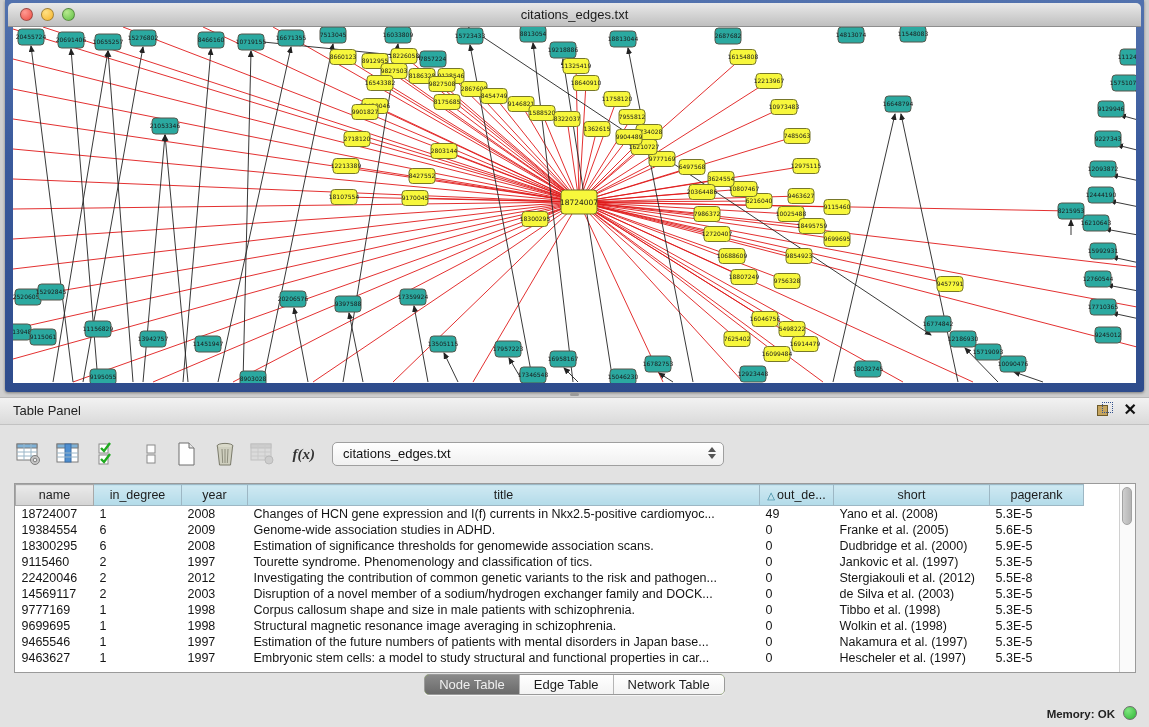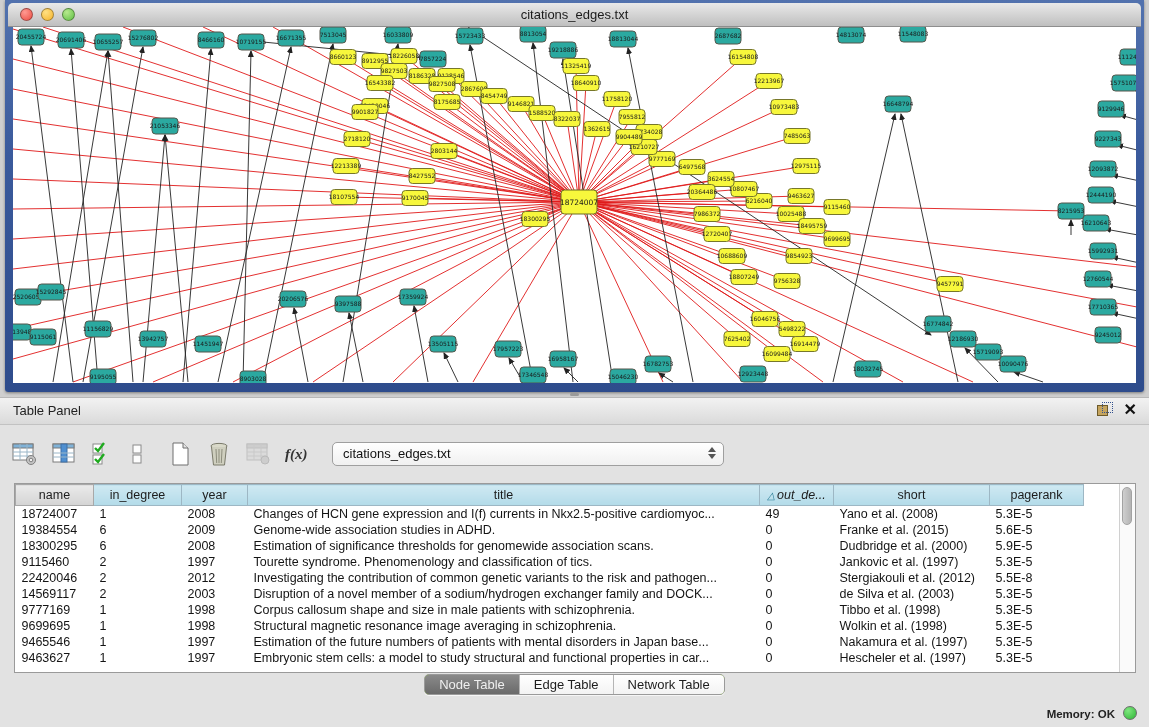--- a/index.html
+++ b/index.html
@@ -28,21 +28,21 @@
   .panel-header{position:absolute;left:0;top:0;width:100%;height:26px;
     background:linear-gradient(180deg,#f2f2f2,#dadada);border-top:1px solid #b8b8b8;border-bottom:1px solid #c2c2c2;}
   .panel-title{position:absolute;left:13px;top:5px;font-size:13px;color:#222;}
   .panel-controls{position:absolute;right:12px;top:4px;display:flex;gap:12px;align-items:center;}
   .float-icon{position:relative;width:15px;height:15px;}
   .float-icon .back{position:absolute;left:0;top:3px;width:9px;height:9px;background:#c5a45e;border:1px solid #6d5a2a;}
   .float-icon .front{position:absolute;left:5px;top:0;width:9px;height:9px;background:transparent;border:1px dotted #33518f;}
   .close-x{font-size:16px;font-weight:bold;color:#111;line-height:15px;cursor:default;}
 
   .toolbar{position:absolute;left:12px;top:40px;height:34px;display:flex;align-items:center;gap:9px;}
-  .tbtn{width:30px;height:30px;display:flex;align-items:center;justify-content:flex-start;}
+  .tbtn{width:30px;height:30px;display:flex;align-items:center;justify-content:flex-end;}
   .fx{font-family:"Liberation Serif",serif;font-style:italic;font-weight:bold;font-size:15px;color:#333;}
   .net-select{position:relative;box-sizing:border-box;width:392px;height:24px;margin-left:8px;
     background:linear-gradient(180deg,#ffffff,#f0f0f0);border:1px solid #9f9f9f;border-radius:5px;
     font-size:13px;color:#111;line-height:22px;padding-left:10px;}
   .stepper{position:absolute;right:7px;top:4px;display:flex;flex-direction:column;gap:2px;}
   .stepper i{display:block;width:0;height:0;border-left:4px solid transparent;border-right:4px solid transparent;}
   .stepper .up{border-bottom:5px solid #555;}
   .stepper .dn{border-top:5px solid #555;}
 
   .table-wrap{position:absolute;left:14px;top:86px;width:1122px;height:190px;background:#fff;
@@ -779,21 +779,21 @@
     </div>
 
     <div class="table-wrap">
       <table class="grid">
         <thead>
             <tr id="thead-row">
               <th class="key" style="width: 78px;">name</th>
               <th style="width: 88px;">in_degree</th>
               <th style="width: 66px;">year</th>
               <th style="width: 512px;">title</th>
-              <th style="width: 74px; font-style: italic;"><span class="sort-tri">△</span>out_de...</th>
+              <th style="width: 74px;"><span class="sort-tri">△</span>out_de...</th>
               <th style="width: 156px;">short</th>
               <th style="width: 94px;">pagerank</th>
               <th style="width: 39px; background: rgb(255, 255, 255); border: none;"></th>
             </tr>
           </thead>
         <tbody id="tbody">
             <tr>
               <td>18724007</td>
               <td>1</td>
               <td>2008</td>
@@ -802,21 +802,21 @@
               <td>Yano et al. (2008)</td>
               <td>5.3E-5</td>
               <td></td>
             </tr>
             <tr>
               <td>19384554</td>
               <td>6</td>
               <td>2009</td>
               <td>Genome-wide association studies in ADHD.</td>
               <td>0</td>
-              <td>Franke et al. (2015)</td>
+              <td>Franke et al. (2005)</td>
               <td>5.6E-5</td>
               <td></td>
             </tr>
             <tr>
               <td>18300295</td>
               <td>6</td>
               <td>2008</td>
               <td>Estimation of significance thresholds for genomewide association scans.</td>
               <td>0</td>
               <td>Dudbridge et al. (2000)</td>

